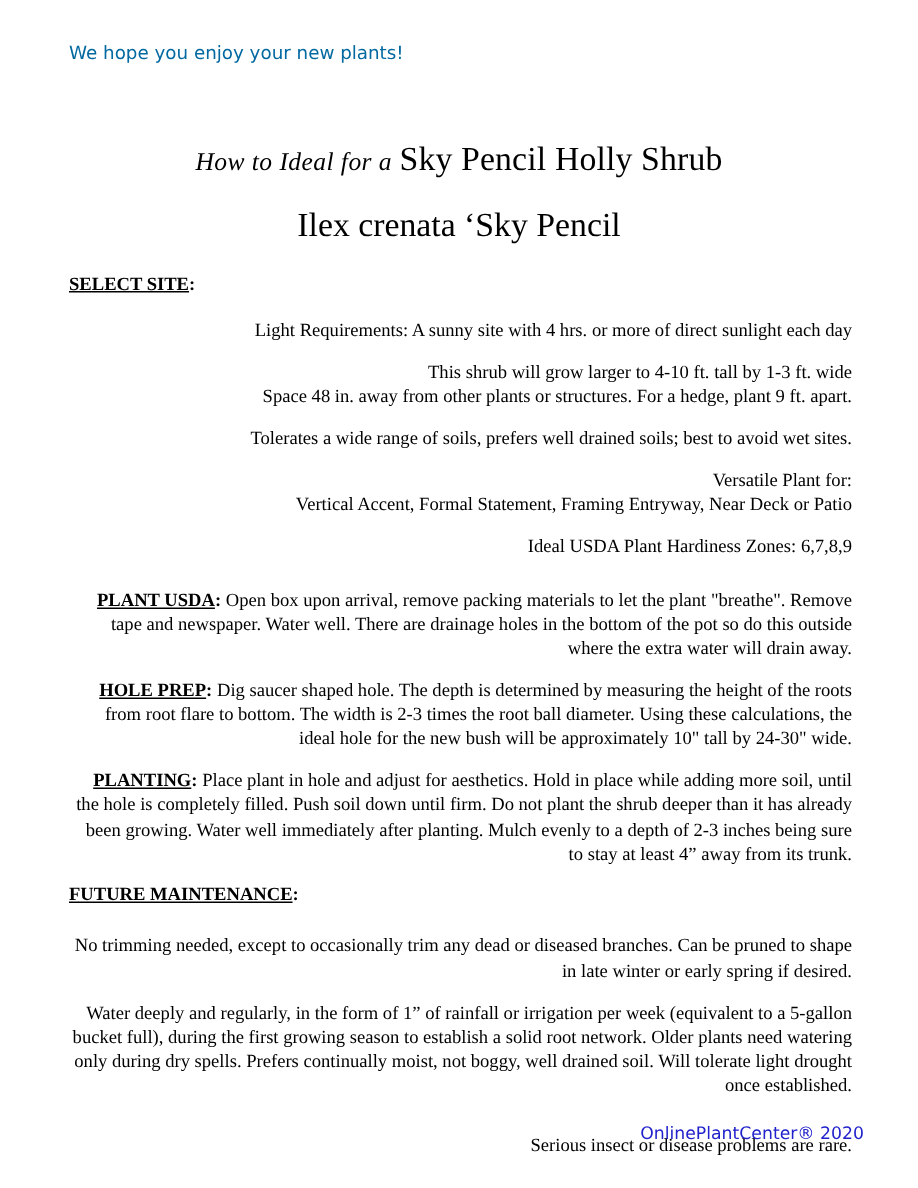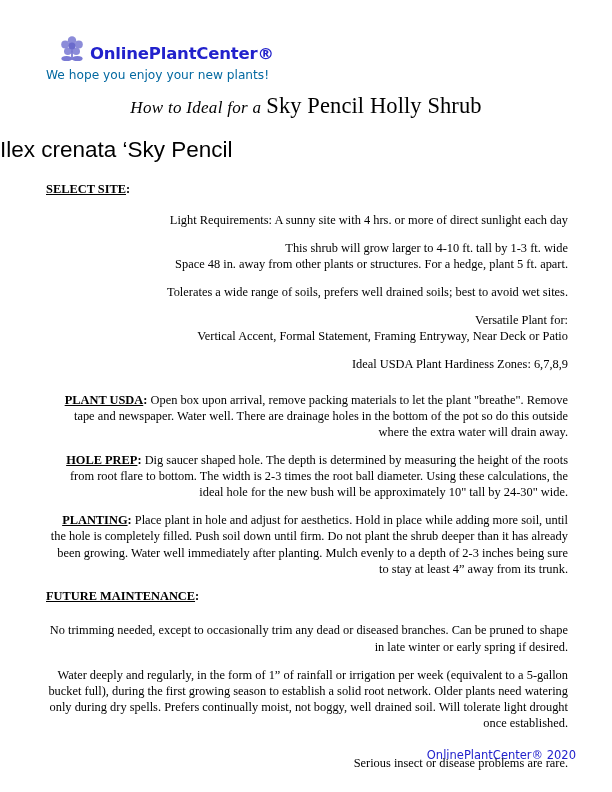--- a/index.html
+++ b/index.html
@@ -76,21 +76,22 @@
     font-family: "Liberation Serif", "DejaVu Serif", serif;
     font-size: 22.5px;
     letter-spacing: 0.1px;
     margin-left: 5px;
   }
   .title-2 {
     position: absolute;
     left: 0;
     right: 0;
     top: 137px;
-    font-family: Liberation Sans, sans-serif;
+    text-align: center;
+    font-family: Liberation Serif, serif;
     font-size: 22.5px;
     white-space: nowrap;
   }
 
   
   .body-area {
     position: absolute;
     left: 46px;
     top: 182px;
     width: 522px;
@@ -128,53 +129,37 @@
     color: #2222cc;
     white-space: nowrap;
   }
 </style>
 </head>
 <body>
 
 <div class="page">
 
   <div class="brand-block">
-    <div class="brand-row">
-      <svg class="logo-icon" viewBox="0 0 28 30">
-        <g fill="#8c8cd9">
-          <circle cx="14" cy="6.5" r="4.2"></circle>
-          <circle cx="7.2" cy="10.5" r="4.0"></circle>
-          <circle cx="20.8" cy="10.5" r="4.0"></circle>
-          <circle cx="9.8" cy="17.2" r="3.8"></circle>
-          <circle cx="18.2" cy="17.2" r="3.8"></circle>
-          <circle cx="14" cy="12" r="3.4" fill="#6b6bcc"></circle>
-        </g>
-        <rect x="13.2" y="14" width="1.6" height="12" fill="#6b6bcc"></rect>
-        <ellipse cx="8.6" cy="24.5" rx="5.2" ry="2.6" fill="#7a7ad4"></ellipse>
-        <ellipse cx="19.4" cy="24.5" rx="5.2" ry="2.6" fill="#7a7ad4"></ellipse>
-      </svg>
-      <span class="brand-name">OnlinePlantCenter®</span>
-    </div>
     <div class="tagline">We hope you enjoy your new plants!</div>
   </div>
 
   <div class="title-1">
     <span class="title-script">How to Ideal for a</span><span class="title-main">Sky Pencil Holly Shrub</span>
   </div>
   <div class="title-2">Ilex crenata ‘Sky Pencil</div>
 
   <div class="body-area">
 
     <div class="sec-head"><u>SELECT SITE</u><span>:</span></div>
 
     <div class="gap-lg"></div>
     <div class="para indent-1">Light Requirements: A sunny site with 4 hrs. or more of direct sunlight each day</div>
     <div class="gap-md"></div>
     <div class="para indent-1">This shrub will grow larger to 4-10 ft. tall by 1-3 ft. wide</div>
-    <div class="para indent-1">Space 48 in. away from other plants or structures. For a hedge, plant 5 ft. apart.</div>
+    <div class="para indent-1">Space 48 in. away from other plants or structures. For a hedge, plant 9 ft. apart.</div>
     <div class="gap-md"></div>
     <div class="para indent-1">Tolerates a wide range of soils, prefers well drained soils; best to avoid wet sites.</div>
     <div class="gap-md"></div>
     <div class="para indent-1">Versatile Plant for:</div>
     <div class="para indent-2">Vertical Accent, Formal Statement, Framing Entryway, Near Deck or Patio</div>
     <div class="gap-md"></div>
     <div class="para indent-1">Ideal USDA Plant Hardiness Zones: 6,7,8,9</div>
 
     <div class="gap-xl"></div>
     <div class="para"><span class="run-head"><u>PLANT USDA</u><span>:</span></span><span>  Open box upon arrival, remove packing materials to let the plant "breathe".  Remove tape and newspaper.  Water well.  There are drainage holes in the bottom of the pot so do this outside where the extra water will drain away.</span></div>

